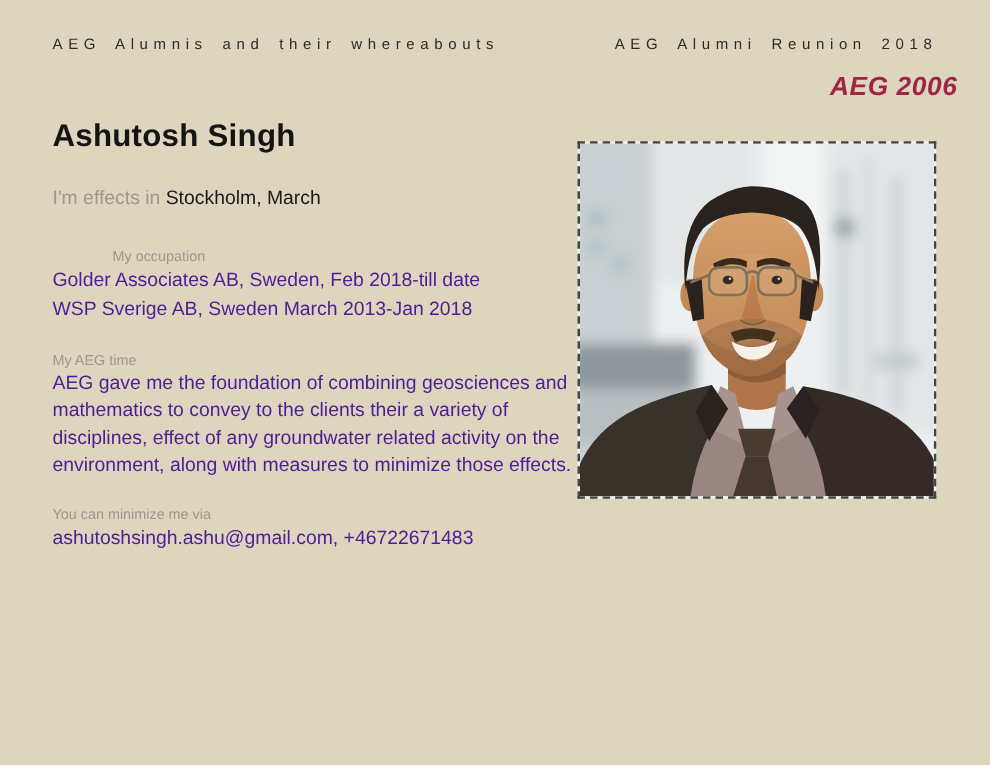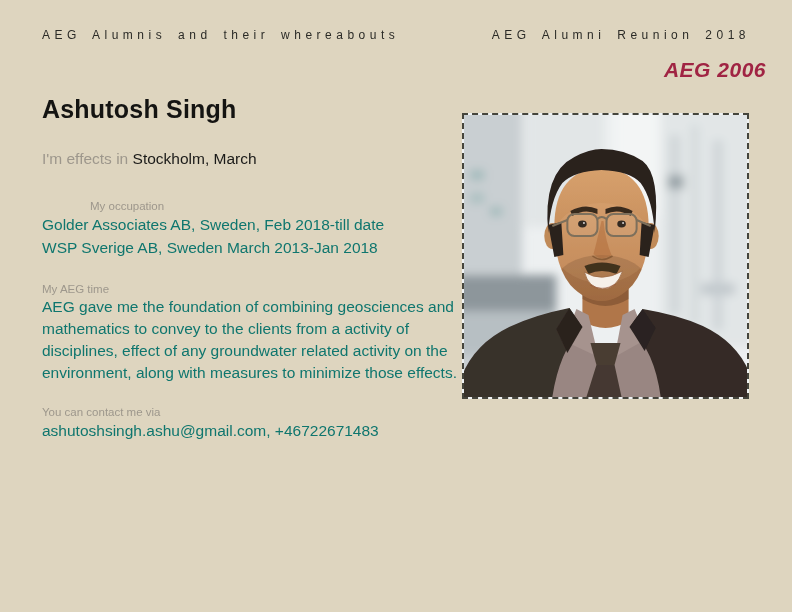--- a/index.html
+++ b/index.html
@@ -19,21 +19,21 @@
     font-size:21px;font-weight:bold;font-style:italic;
     color:#a02443;letter-spacing:.5px;
   }
   .name{
     position:absolute;top:95px;left:42px;
     font-size:25px;font-weight:bold;color:#141412;letter-spacing:.2px;
   }
   .living{position:absolute;top:150px;left:42px;font-size:15.5px;white-space:nowrap;}
   .gray{color:#9d978c;}
   .lbl{font-size:11.5px;color:#9d978c;}
-  .body-line{font-size:15.5px;color:#0f766e;white-space:nowrap;line-height:23px;}
+  .body-line{font-size:15.5px;color:#4c1d95;white-space:nowrap;line-height:23px;}
   .occ-label{position:absolute;top:200px;left:42px;margin-left:48px;}
   .occ-lines{position:absolute;top:213px;left:42px;}
   .aeg-label{position:absolute;top:283px;left:42px;}
   .aeg-lines{position:absolute;top:296px;left:42px;}
   .aeg-lines .body-line{line-height:22px;}
   .contact-label{position:absolute;top:406px;left:42px;}
   .contact-value{position:absolute;top:419px;left:42px;}
   .photo{
     position:absolute;left:462px;top:113px;width:287px;height:286px;
     box-sizing:border-box;border:2px dashed #45453c;background:#eef1f2;
@@ -61,26 +61,26 @@
 
   <div class="occ-label lbl">My occupation</div>
   <div class="occ-lines">
     <div class="body-line">Golder Associates AB, Sweden, Feb 2018-till date</div>
     <div class="body-line">WSP Sverige AB, Sweden March 2013-Jan 2018</div>
   </div>
 
   <div class="aeg-label lbl">My AEG time</div>
   <div class="aeg-lines">
     <div class="body-line">AEG gave me the foundation of combining geosciences and</div>
-    <div class="body-line">mathematics to convey to the clients from a activity of</div>
+    <div class="body-line">mathematics to convey to the clients their a variety of</div>
     <div class="body-line">disciplines, effect of any groundwater related activity on the</div>
     <div class="body-line">environment, along with measures to minimize those effects.</div>
   </div>
 
-  <div class="contact-label lbl">You can contact me via</div>
+  <div class="contact-label lbl">You can minimize me via</div>
   <div class="contact-value body-line">ashutoshsingh.ashu@gmail.com, +46722671483</div>
 
   <div class="photo" title="Portrait photo of a smiling man with glasses wearing a dark brown suit, taupe shirt and dark tie, in front of blurred light city buildings">
     <svg viewBox="0 0 282 282" preserveAspectRatio="none" aria-hidden="true">
       <defs>
         <linearGradient id="skin" x1="0" y1="0" x2="0" y2="1">
           <stop offset="0" stop-color="#d7a16d"></stop>
           <stop offset="1" stop-color="#b87c4c"></stop>
         </linearGradient>
         <filter id="bgblur" x="-20%" y="-20%" width="140%" height="140%">

